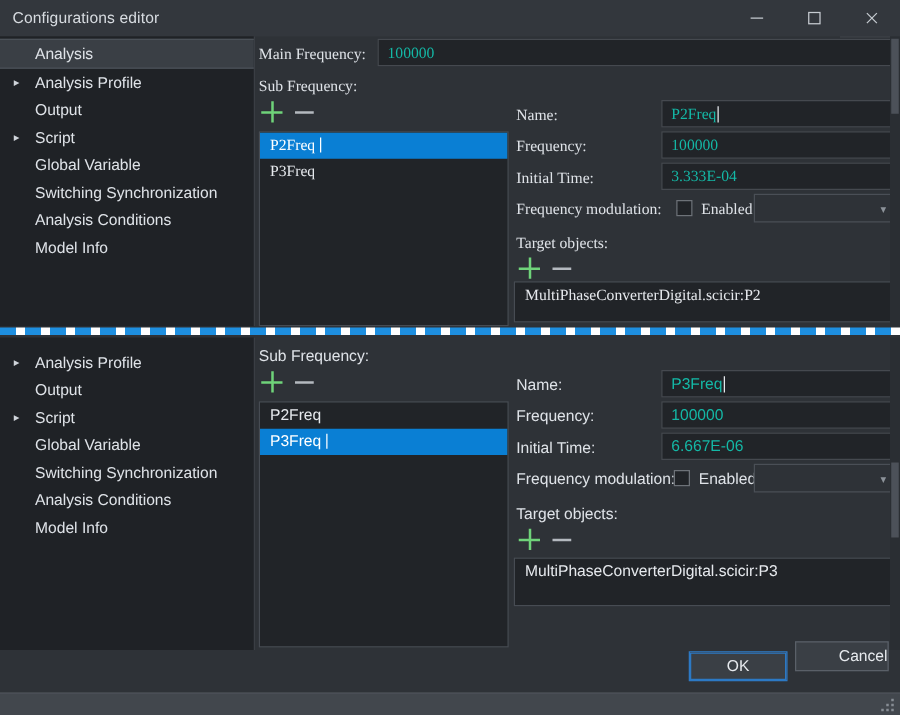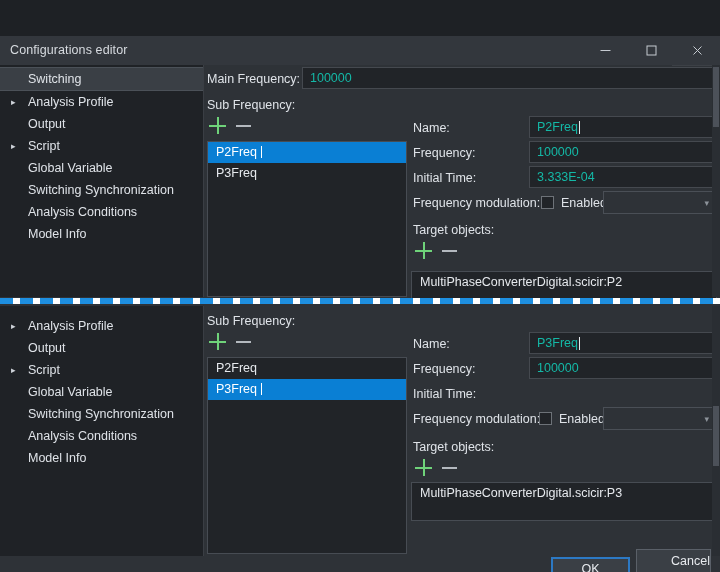--- a/index.html
+++ b/index.html
@@ -7,21 +7,21 @@
     background: #1e2125;
   }
   body {
     width: 720px; height: 572px;
     font-family: "Liberation Sans", sans-serif;
     font-size: 12.5px;
     color: #e3e6ea;
     overflow: hidden;
     position: relative;
   }
-  .app { position: absolute; inset: 0; background: #2e3237; margin-top: 36px; }
+  .app { position: absolute; inset: 0; background: #2e3237; }
 
   
   .titlebar {
     position: absolute; left: 0; top: 0; width: 720px; height: 29px;
     background: #33373d;
     border-bottom: 1px solid #3c4046;
   }
   .titlebar .title {
     position: absolute; left: 10px; top: 7px;
     font-size: 12.5px; color: #d7dbe0;
@@ -162,21 +162,21 @@
         <svg width="13" height="13" viewBox="0 0 13 13">
             <line x1="2.5" y1="2.5" x2="10.5" y2="10.5" stroke="currentColor" stroke-width="1"></line>
             <line x1="10.5" y1="2.5" x2="2.5" y2="10.5" stroke="currentColor" stroke-width="1"></line>
           </svg>
       </div>
     </div>
   </div>
 
   <div class="sidebar" style="top:29px; height:232px;">
     <div class="nav-item selected" style="position:absolute;top:2px;left:0;right:0;">
-      <span>Switching</span>
+      <span>Analysis</span>
     </div>
     <div class="nav-item" style="position:absolute;top:26px;left:0;right:0;">
       <span class="chev">▸</span>
       <span>Analysis Profile</span>
     </div>
     <div class="nav-item" style="position:absolute;top:48px;left:0;right:0;">
       <span>Output</span>
     </div>
     <div class="nav-item" style="position:absolute;top:70px;left:0;right:0;">
       <span class="chev">▸</span>
@@ -189,21 +189,21 @@
       <span>Switching Synchronization</span>
     </div>
     <div class="nav-item" style="position:absolute;top:136px;left:0;right:0;">
       <span>Analysis Conditions</span>
     </div>
     <div class="nav-item" style="position:absolute;top:158px;left:0;right:0;">
       <span>Model Info</span>
     </div>
   </div>
 
-  <div class="content" style="left:204px; top:29px; width:468px; height:232px;">
+  <div class="content" style="left:204px; top:29px; width:468px; height:232px;font-family:Liberation Serif, serif;">
 
     <div class="lbl" style="left:3px; top:7px;">Main Frequency:</div>
     <div class="tbox" style="left:98px; top:2px; width:415px; height:22px;">
       <span>100000</span>
     </div>
 
     <div class="lbl" style="left:3px; top:33px;">Sub Frequency:</div>
 
     <div class="pm-row" style="left:5px; top:52px;">
       <div class="pm-btn plus"></div>
@@ -240,21 +240,21 @@
     <div class="combo" style="left:399px; top:126px; width:114px; height:23px;">
       <span></span>
       <span class="arrow">▾</span>
     </div>
 
     <div class="lbl" style="left:209px; top:158px;">Target objects:</div>
     <div class="pm-row" style="left:211px; top:177px;">
       <div class="pm-btn plus"></div>
       <div class="pm-btn minus"></div>
     </div>
-    <div class="listbox" style="left:207px; top:206px; width:306px; height:33px;">
+    <div class="listbox" style="left:207px; top:196px; width:306px; height:33px;">
       <div class="list-item">
         <span>MultiPhaseConverterDigital.scicir:P2</span>
       </div>
     </div>
   </div>
 
   <div class="vscroll" style="right:0; top:29px; height:232px;">
     <div class="thumb" style="top:2px; height:60px;"></div>
   </div>
 
@@ -308,20 +308,23 @@
     <div class="tbox caret" style="left:325px; top:26px; width:188px; height:22px;">
       <span>P3Freq</span>
     </div>
 
     <div class="lbl" style="left:209px; top:56px;">Frequency:</div>
     <div class="tbox" style="left:325px; top:51px; width:188px; height:22px;">
       <span>100000</span>
     </div>
 
     <div class="lbl" style="left:209px; top:81px;">Initial Time:</div>
+    <div class="tbox" style="left:325px; top:76px; width:188px; height:22px;">
+      <span>6.667E-06</span>
+    </div>
 
     <div class="lbl" style="left:209px; top:106px;">Frequency modulation:</div>
     <div class="chk" style="left:335px; top:106px;"></div>
     <div class="lbl" style="left:355px; top:106px;">Enabled</div>
     <div class="combo" style="left:399px; top:101px; width:114px; height:23px;">
       <span></span>
       <span class="arrow">▾</span>
     </div>
 
     <div class="lbl" style="left:209px; top:134px;">Target objects:</div>

